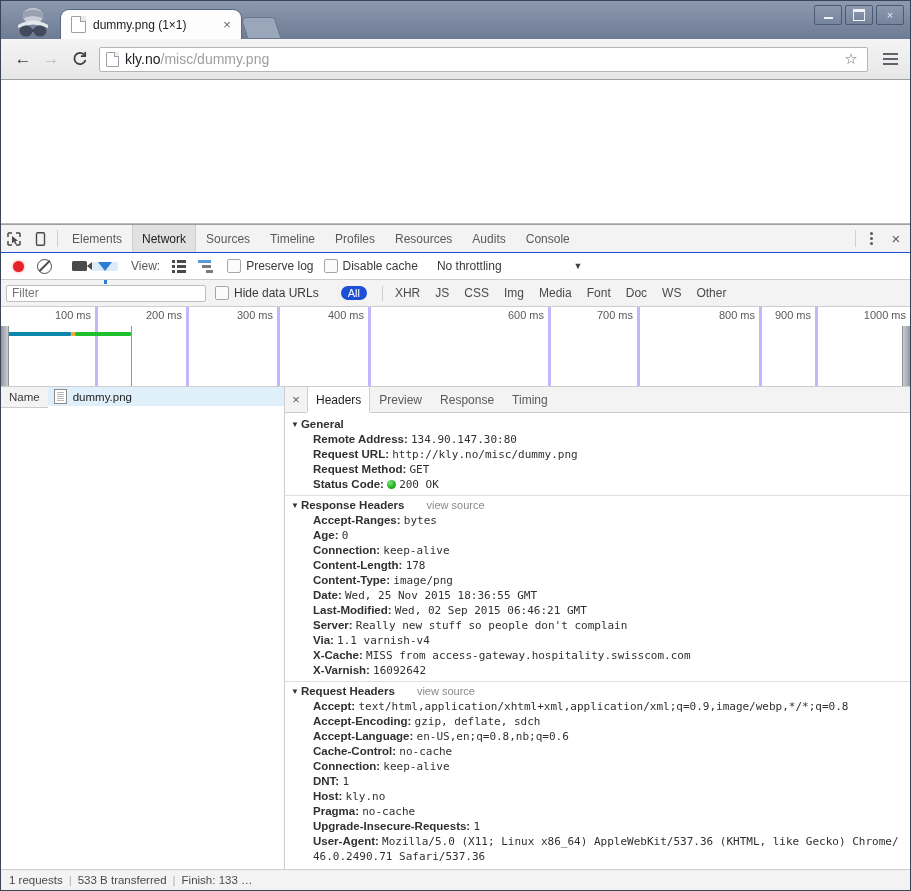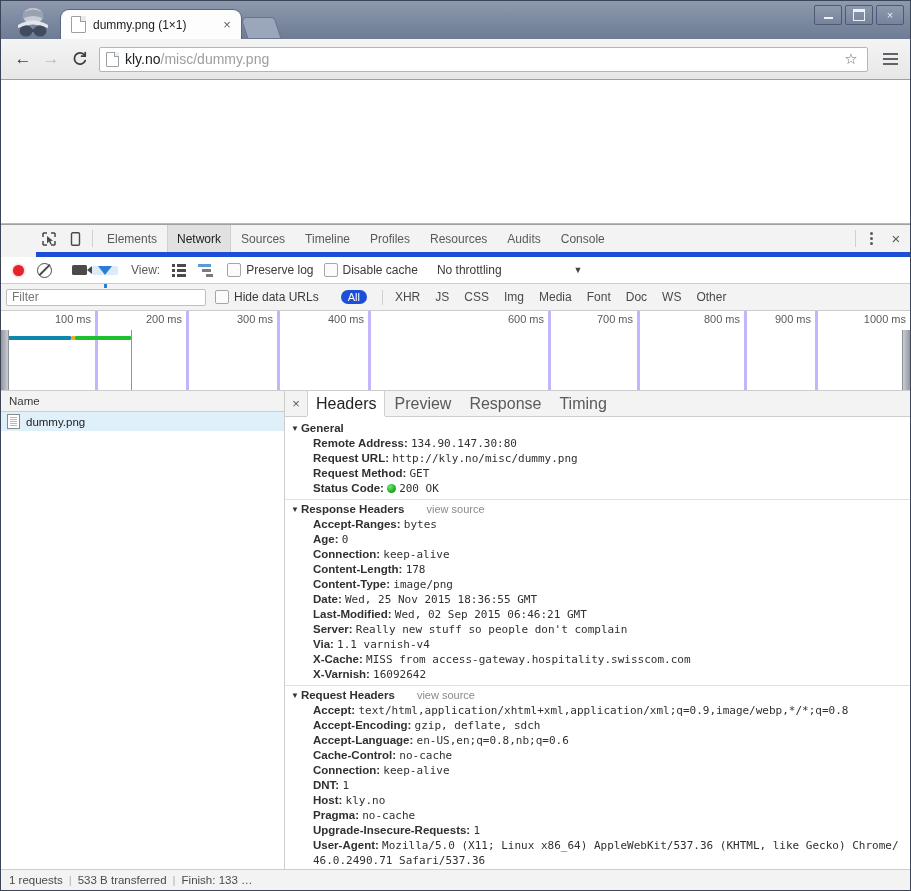--- a/index.html
+++ b/index.html
@@ -92,21 +92,21 @@
   .menubtn{width:24px;display:flex;flex-direction:column;gap:3px;align-items:center;
     justify-content:center;cursor:pointer;margin-left:4px;}
   .menubtn i{display:block;width:15px;height:2px;background:#5f6368;}
   
   .viewport{flex:0 0 auto;height:143px;background:#fff;border-bottom:1px solid #b9b9b9;}
   
   .devtools{flex:1 1 auto;display:flex;flex-direction:column;background:#f3f3f3;min-height:0;
     border-top:1px solid #a0a0a0;}
   .dt-tabbar{
     height:27px;flex:0 0 auto;display:flex;align-items:stretch;
-    background:#f3f3f3;border-bottom:5px solid #1d4ed8;margin-left:35px;
+    background:#f3f3f3;border-bottom:1px solid #1d4ed8;
   }
   .dt-iconbtn{width:26px;display:flex;align-items:center;justify-content:center;cursor:pointer;}
   .dt-sep{width:1px;background:#d0d0d0;margin:5px 4px;}
   .dt-tab{
     padding:0 10px;display:flex;align-items:center;font-size:12px;color:#5a5a5a;
     cursor:pointer;white-space:nowrap;
   }
   .dt-tab.active{background:#e1e1e1;color:#222;box-shadow:inset 1px 0 0 #cfcfcf, inset -1px 0 0 #cfcfcf;}
   .dt-tabbar .spacer{flex:1 1 auto;}
   .dt-kebab{width:22px;display:flex;flex-direction:column;align-items:center;justify-content:center;gap:2px;cursor:pointer;}
@@ -169,21 +169,21 @@
     position:absolute;right:4px;top:2px;font-size:11px;color:#5a5a5a;white-space:nowrap;
   }
   .ov-bar{position:absolute;height:4px;top:25px;border-radius:1px;}
   .ov-redline{position:absolute;top:19px;width:1px;height:60px;background:#fa6a6a;}
   .ov-handle{position:absolute;left:0;top:19px;width:7px;height:60px;
     background:linear-gradient(90deg,#93989f,#c9cdd2);border-right:1px solid #8b9099;}
   .ov-handle-r{position:absolute;right:0;top:19px;width:7px;height:60px;
     background:linear-gradient(90deg,#c9cdd2,#93989f);border-left:1px solid #8b9099;}
   
   .dt-body{flex:1 1 auto;display:flex;min-height:0;}
-  .dt-left{width:283px;flex:0 0 auto;display:flex;flex-direction:column;border-right:1px solid #cdcdcd;background:#fff;}
+  .dt-left{width:283px;flex:0 0 auto;display:flex;flex-direction:row;border-right:1px solid #cdcdcd;background:#fff;}
   .col-head{
     height:20px;flex:0 0 auto;background:#f3f3f3;border-bottom:1px solid #cdcdcd;
     display:flex;align-items:center;padding:0 8px;font-size:11.5px;color:#3a3a3a;
   }
   .req-list{flex:1 1 auto;overflow:hidden;}
   .req-row{
     height:19px;display:flex;align-items:center;padding:0 6px;font-size:11.5px;color:#222;
     background:#dff0fb;cursor:pointer;
   }
   .req-ico{
@@ -193,21 +193,21 @@
   .req-ico:before{
     content:"";position:absolute;left:2px;top:2px;right:2px;height:1px;background:#b9b9b9;
     box-shadow:0 2px 0 #b9b9b9,0 4px 0 #b9b9b9,0 6px 0 #b9b9b9,0 8px 0 #b9b9b9;
   }
   .dt-right{flex:1 1 auto;display:flex;flex-direction:column;min-width:0;background:#fff;}
   .det-tabbar{
     height:25px;flex:0 0 auto;display:flex;align-items:stretch;
     background:#f3f3f3;border-bottom:1px solid #cdcdcd;
   }
   .det-close{width:22px;display:flex;align-items:center;justify-content:center;font-size:13px;color:#5a5a5a;cursor:pointer;}
-  .det-tab{padding:0 9px;display:flex;align-items:center;font-size:16px;color:#5a5a5a;cursor:pointer;}
+  .det-tab{padding:0 9px;display:flex;align-items:center;font-size:12px;color:#5a5a5a;cursor:pointer;}
   .det-tab.active{background:#fff;color:#222;box-shadow:inset 1px 0 0 #cfcfcf,inset -1px 0 0 #cfcfcf;
     border-bottom:1px solid #fff;margin-bottom:-1px;}
   .headers-pane{flex:1 1 auto;overflow:hidden;padding:4px 0 0 0;}
   .hgroup{border-bottom:1px solid #e0e0e0;padding-bottom:3px;margin-bottom:2px;}
   .hgroup:last-child{border-bottom:none;}
   .hgroup-title{
     display:flex;align-items:center;font-size:11.5px;font-weight:bold;color:#303030;
     padding:1px 0 2px 6px;cursor:pointer;
   }
   .tri{font-size:8px;margin-right:2px;color:#333;}
@@ -407,21 +407,21 @@
         </div>
       <div class="ov-tick" style="left:279px;width:91px">
           <span>400 ms</span>
         </div>
       <div class="ov-tick" style="left:461px;width:89px">
           <span>600 ms</span>
         </div>
       <div class="ov-tick" style="left:550px;width:89px">
           <span>700 ms</span>
         </div>
-      <div class="ov-tick" style="left:657px;width:89px">
+      <div class="ov-tick" style="left:672px;width:89px">
           <span>800 ms</span>
         </div>
       <div class="ov-tick" style="left:728px;width:89px">
           <span>900 ms</span>
         </div>
       <div class="ov-tick" style="left:817px;width:92px;border-right:none">
           <span>1000 ms</span>
         </div>
 
       <div class="ov-bar" style="left:7px;width:63px;background:#0e87ae"></div>

